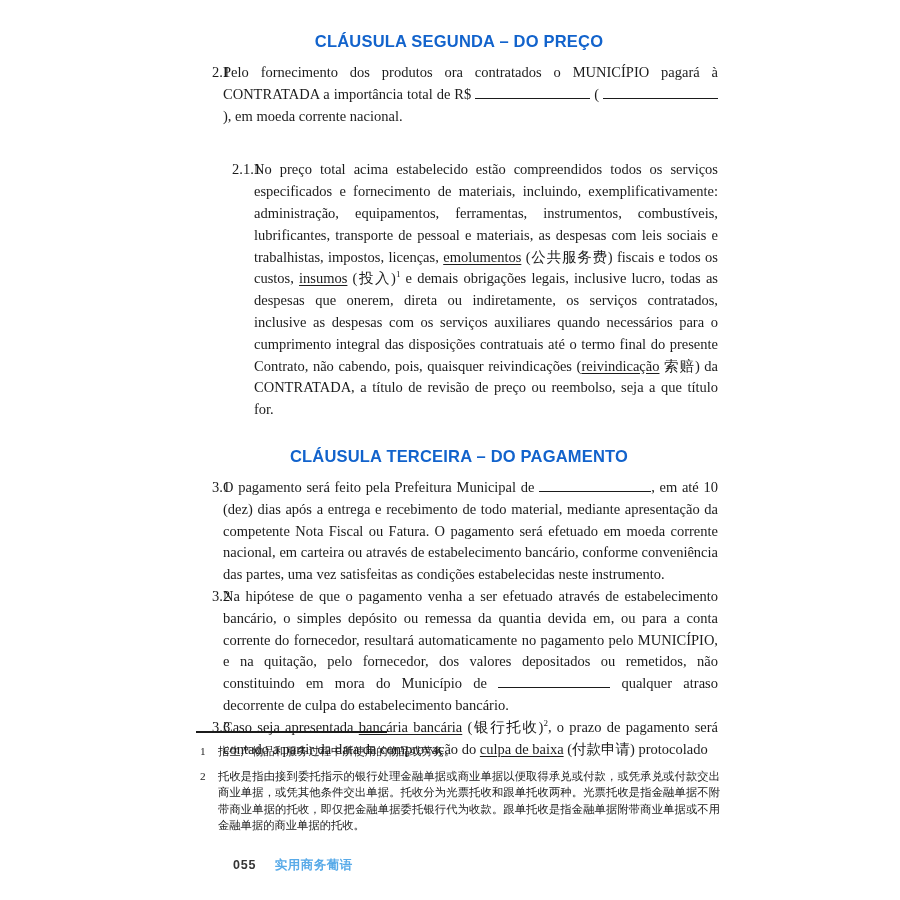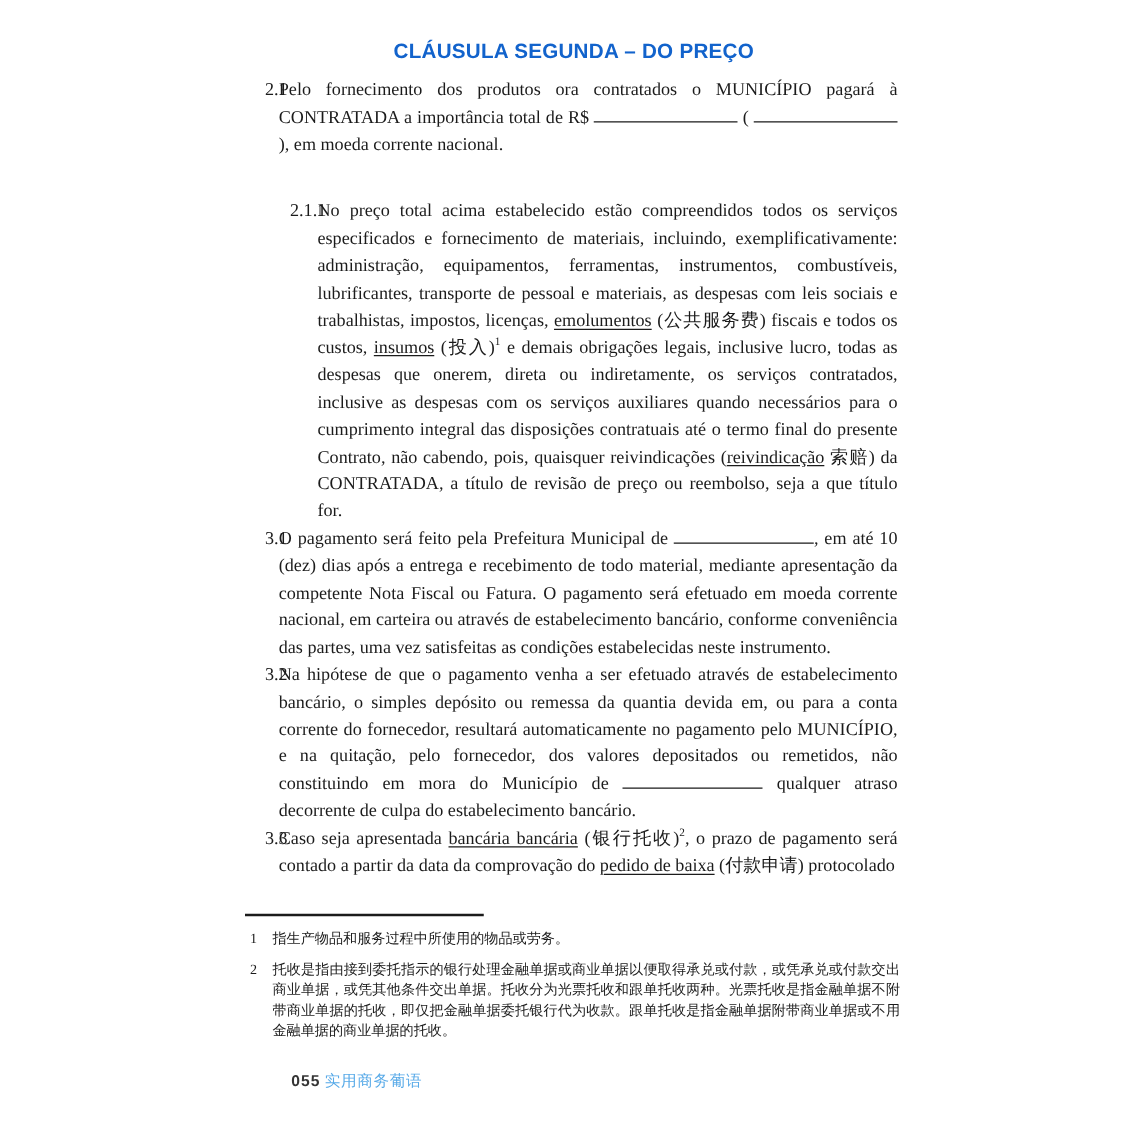--- a/index.html
+++ b/index.html
@@ -79,34 +79,37 @@
     font-size: 12.5px;
     line-height: 16px;
   }
   .page-num {
     font-weight: bold;
     color: #343434;
     letter-spacing: 0.8px;
   }
   .book-title {
     color: var(--footer-blue, #58aae8);
+    margin-left: 15px;
     letter-spacing: 0.5px;
+    font-weight: bold;
   }
 </style>
 </head>
 <body>
 
 <div class="page" style="--heading-blue: #1263cc; --footer-blue: #58aae8; color: rgb(27, 27, 27); padding-left: 20px;">
   <div class="content">
       <div class="sec-title">CLÁUSULA SEGUNDA – DO PREÇO</div>
       <div class="para lvl1"><span class="plabel">2.1</span>Pelo fornecimento dos produtos ora contratados o MUNICÍPIO pagará à CONTRATADA a importância total de R$ <span class="blank" style="width: 115px;"></span> ( <span class="blank" style="width: 115px;"></span> ), em moeda corrente nacional.</div>
       <div class="para lvl2"><span class="plabel">2.1.1</span>No preço total acima estabelecido estão compreendidos todos os serviços especificados e fornecimento de materiais, incluindo, exemplificativamente: administração, equipamentos, ferramentas, instrumentos, combustíveis, lubrificantes, transporte de pessoal e materiais, as despesas com leis sociais e trabalhistas, impostos, licenças, <span class="u">emolumentos</span> (公共服务费) fiscais e todos os custos, <span class="u">insumos</span> (投入)<sup class="fnref">1</sup> e demais obrigações legais, inclusive lucro, todas as despesas que onerem, direta ou indiretamente, os serviços contratados, inclusive as despesas com os serviços auxiliares quando necessários para o cumprimento integral das disposições contratuais até o termo final do presente Contrato, não cabendo, pois, quaisquer reivindicações (<span class="u">reivindicação</span> 索赔) da CONTRATADA, a título de revisão de preço ou reembolso, seja a que título for.</div>
+      <div class="sec-title">CLÁUSULA TERCEIRA – DO PAGAMENTO</div>
       <div class="para lvl1"><span class="plabel">3.1</span>O pagamento será feito pela Prefeitura Municipal de <span class="blank" style="width: 112px;"></span>, em até 10 (dez) dias após a entrega e recebimento de todo material, mediante apresentação da competente Nota Fiscal ou Fatura. O pagamento será efetuado em moeda corrente nacional, em carteira ou através de estabelecimento bancário, conforme conveniência das partes, uma vez satisfeitas as condições estabelecidas neste instrumento.</div>
       <div class="para lvl1"><span class="plabel">3.2</span>Na hipótese de que o pagamento venha a ser efetuado através de estabelecimento bancário, o simples depósito ou remessa da quantia devida em, ou para a conta corrente do fornecedor, resultará automaticamente no pagamento pelo MUNICÍPIO, e na quitação, pelo fornecedor, dos valores depositados ou remetidos, não constituindo em mora do Município de <span class="blank" style="width: 112px;"></span> qualquer atraso decorrente de culpa do estabelecimento bancário.</div>
-      <div class="para lvl1"><span class="plabel">3.3</span>Caso seja apresentada <span class="u">bancária bancária</span> (银行托收)<sup class="fnref">2</sup>, o prazo de pagamento será contado a partir da data da comprovação do <span class="u">pedido de baixa</span> (付款申请) protocolado</div>
+      <div class="para lvl1"><span class="plabel">3.3</span>Caso seja apresentada <span class="u">bancária bancária</span> (银行托收)<sup class="fnref">2</sup>, o prazo de pagamento será contado a partir da data da comprovação do <span class="u">culpa de baixa</span> (付款申请) protocolado</div>
     </div>
   <div class="fn-rule"></div>
   <div class="footnotes">
       <div class="fn"><span class="fn-num">1</span>指生产物品和服务过程中所使用的物品或劳务。</div>
       <div class="fn"><span class="fn-num">2</span>托收是指由接到委托指示的银行处理金融单据或商业单据以便取得承兑或付款，或凭承兑或付款交出商业单据，或凭其他条件交出单据。托收分为光票托收和跟单托收两种。光票托收是指金融单据不附带商业单据的托收，即仅把金融单据委托银行代为收款。跟单托收是指金融单据附带商业单据或不用金融单据的商业单据的托收。</div>
     </div>
   <div class="footer">
     <span class="page-num">055</span>
     <span class="book-title">实用商务葡语</span>
   </div>

